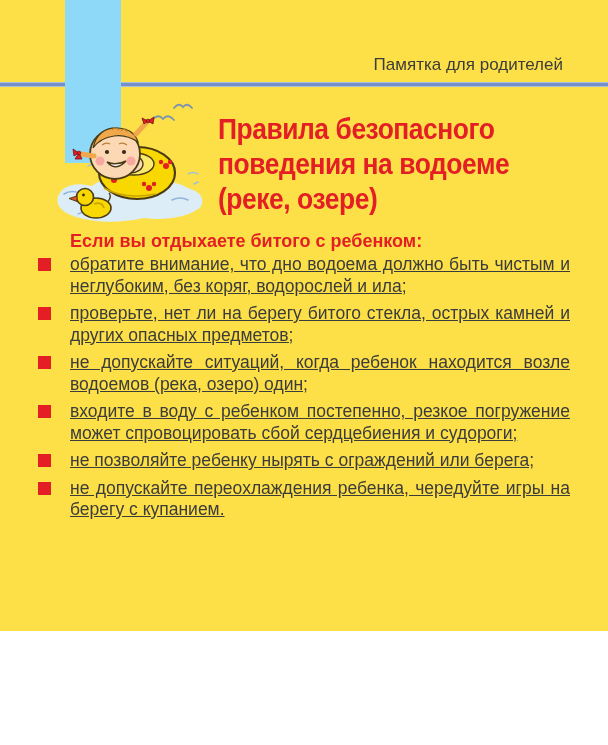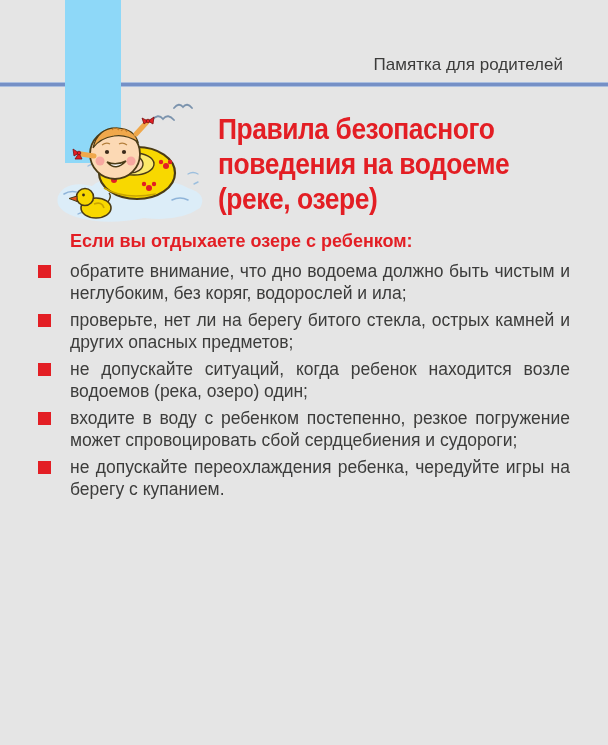--- a/index.html
+++ b/index.html
@@ -1,18 +1,18 @@
 <!DOCTYPE html>
 <html lang="ru"><head>
 <meta charset="utf-8">
 <style>
   html,body { margin:0; padding:0; background:#ffffff; }
   .page {
-    position:relative; width:608px; height:745px;
-    background:#e5e5e5; overflow:hidden;
+    position:relative; width:608px; height:631px;
+    background:#fde047; overflow:hidden;
     font-family:"Liberation Sans", sans-serif;
     color:#3c3c3b;
   }
   
   .rule {
     position:absolute; left:0; top:82px; width:608px; height:5px;
     background:#7590c6;
     border-top:1px solid #aabfe0; border-bottom:1px solid #aabfe0;
     box-sizing:border-box; z-index:1;
   }
@@ -33,21 +33,21 @@
     color:#e31e24; font-weight:bold; font-size:30px; line-height:35px;
     letter-spacing:-0.5px;
     transform:scaleX(0.88); transform-origin:left top;
     white-space:nowrap;
   }
   .subtitle {
     position:absolute; left:70px; top:230px; width:500px;
     color:#e31e24; font-weight:bold; font-size:18px; line-height:22px; z-index:4;
   }
   .list {
-    position:absolute; left:38px; top:261px; width:532px; z-index:4;
+    position:absolute; left:38px; top:254px; width:532px; z-index:4;text-decoration:underline;
   }
   .item {
     position:relative; padding-left:32px; margin-bottom:6px;
     font-size:17.5px; line-height:21.5px;
     text-align:justify; text-align-last:left;
     color:#3c3c3b;
   }
   .bullet {
     position:absolute; left:0; top:4px; width:13px; height:13px;
     background:#e31e24;
@@ -133,21 +133,21 @@
       </g>
     </svg>
   </div>
 
   <div class="title">
     <div>Правила безопасного</div>
     <div>поведения на водоеме</div>
     <div>(реке, озере)</div>
   </div>
 
-  <div class="subtitle">Если вы отдыхаете озере с ребенком:</div>
+  <div class="subtitle">Если вы отдыхаете битого с ребенком:</div>
 
   <div class="list">
     <div class="item">
       <span class="bullet"></span>
       <span>обратите внимание, что дно водоема должно быть чистым и неглубоким, без коряг, водорослей и ила;</span>
     </div>
     <div class="item">
       <span class="bullet"></span>
       <span>проверьте, нет ли на берегу битого стекла, острых камней и других опасных предметов;</span>
     </div>
@@ -157,20 +157,24 @@
     <div class="item">
       <span class="bullet"></span>
       <span>не допускайте ситуаций, когда ребенок находится возле водоемов (река, озеро) один;</span>
     </div>
     <div class="item">
       <span class="bullet"></span>
       <span>входите в воду с ребенком постепенно, резкое погру­жение может спровоцировать сбой сердцебиения и судороги;</span>
     </div>
     <div class="item">
       <span class="bullet"></span>
+      <span>не позволяйте ребенку нырять с ограждений или берега;</span>
+    </div>
+    <div class="item">
+      <span class="bullet"></span>
     </div>
     <div class="item">
       <span class="bullet"></span>
       <span>не допускайте переохлаждения ребенка, чередуйте игры на берегу с купанием.</span>
     </div>
   </div>
 
 </div>
 
 </body></html>

